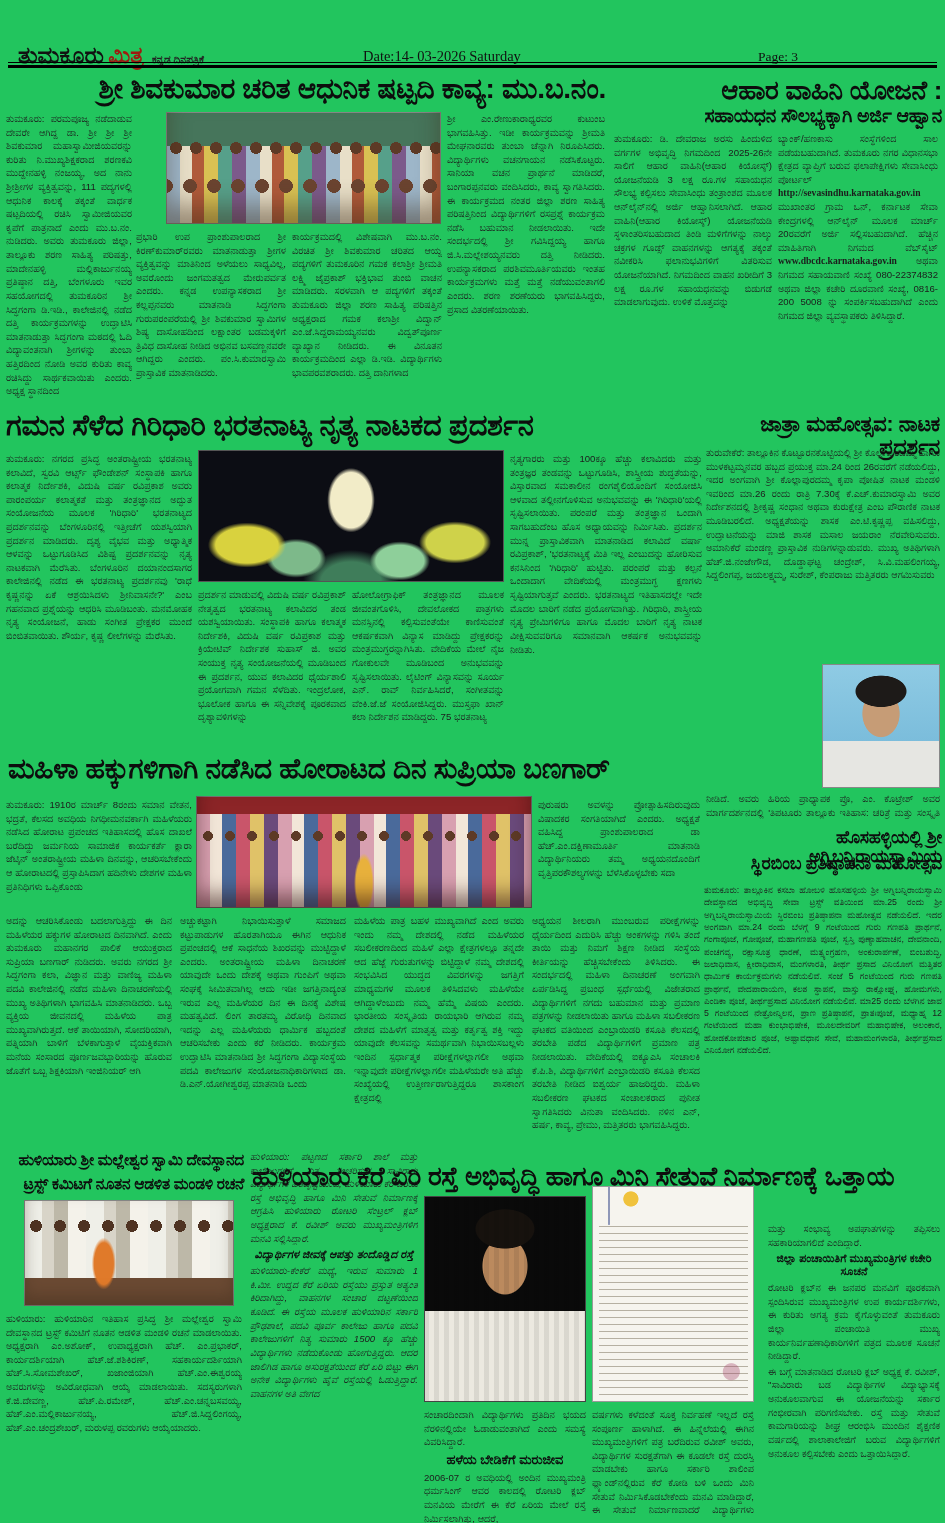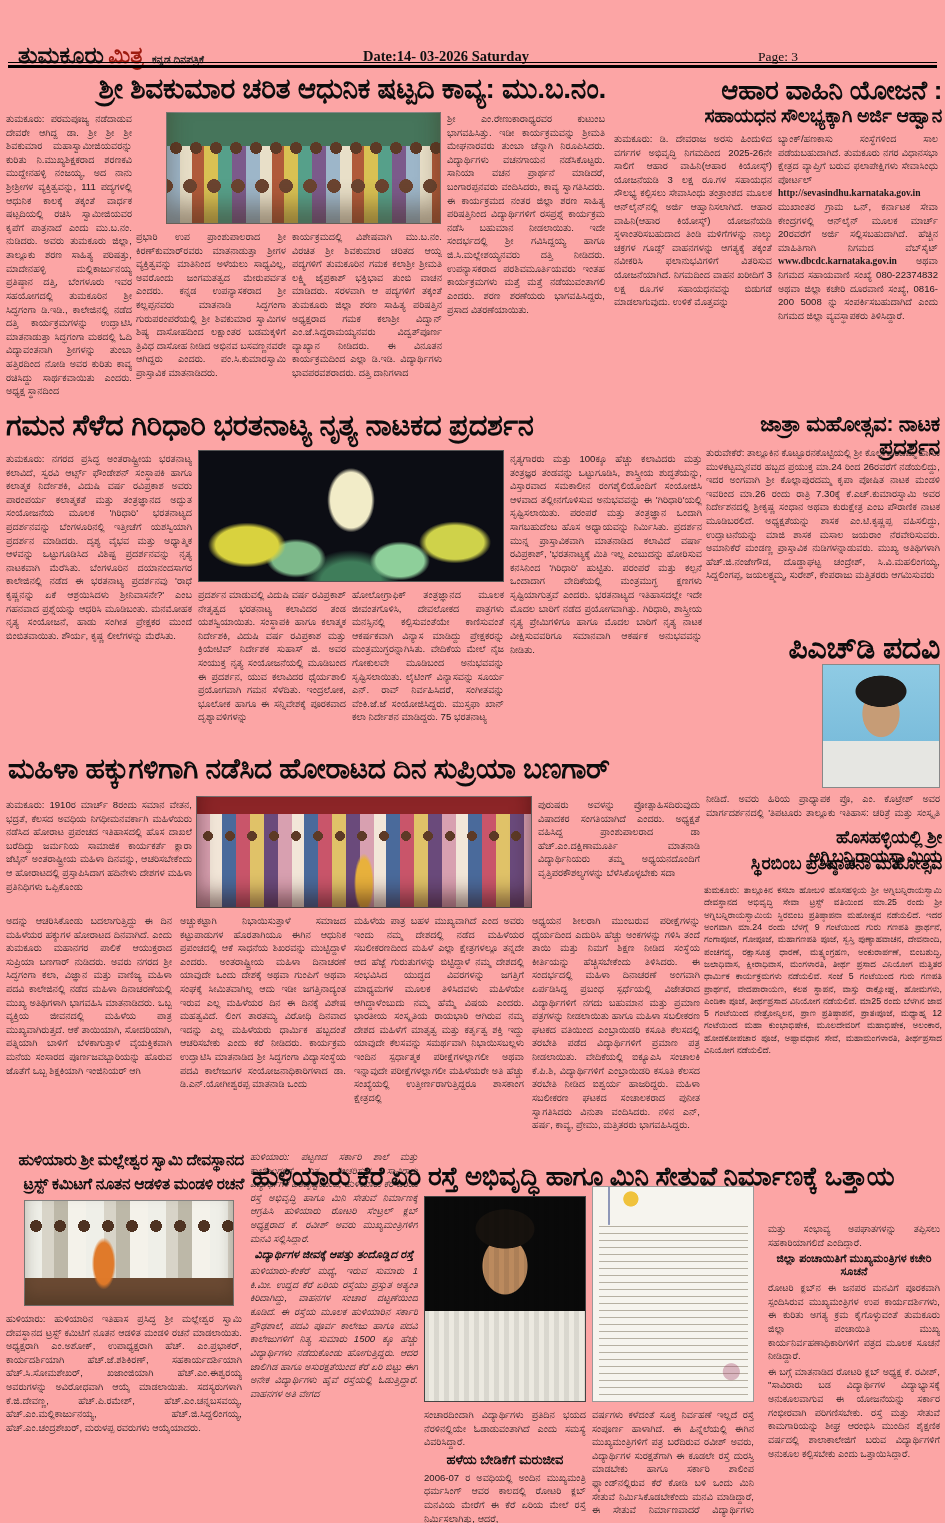--- a/index.html
+++ b/index.html
@@ -1,30 +1,30 @@
 <!DOCTYPE html>
 <html><head>
 <meta charset="utf-8">
 <style>
   html,body{margin:0;padding:0;background:#ffffff;}
-  #page{position:relative;width:945px;height:1523px;background:#fca5a5;overflow:hidden;
+  #page{position:relative;width:945px;height:1523px;background:#22c55e;overflow:hidden;
         font-family:"Liberation Sans",sans-serif;color:#161616;}
   .abs{position:absolute;}
   .body-txt{font-size:9.6px;line-height:1.42;text-align:justify;color:#1c1c1c;
             overflow:hidden;word-break:break-word;}
   .body-sm{font-size:8.8px;line-height:1.4;}
   .hl{font-weight:bold;color:#0d0d0d;line-height:1.08;letter-spacing:-0.3px;}
   .center{text-align:right;}
   .subhead{font-weight:bold;text-align:center;font-size:11px;margin:3px 0;color:#0d0d0d;}
   .eng-bold{font-family:"Liberation Serif",serif;font-weight:bold;}
   .masthead-black{font-size:23px;font-weight:bold;color:#111;}
   .masthead-red{font-size:23px;font-weight:bold;color:var(--masthead-red,#9e1b10);}
   .masthead-tag{font-size:10.5px;font-weight:bold;color:#222;margin-left:4px;}
   .head-rule{border-top:1px solid #000;border-bottom:3px solid #000;height:2px;}
-  .dateline{font-family:"Liberation Serif",serif;font-weight:bold;font-size:14.5px;color:#111;}
+  .dateline{font-family:"Liberation Serif",serif;font-weight:normal;font-size:14.5px;color:#111;}
   .pageno{font-family:"Liberation Serif",serif;font-size:13.5px;color:#111;margin-left:32px;}
   .photo{overflow:hidden;}
   
   .photo-classroom{
     background:
       radial-gradient(circle 6px at 10px 36px,#5d3a26 97%,transparent) repeat-x 0 0/20px 100%,
       radial-gradient(circle 7px at 14px 74px,#6b4430 97%,transparent) repeat-x 10px 0/24px 100%,
       linear-gradient(180deg,#46755b 0 30%,rgba(0,0,0,0) 30%),
       repeating-linear-gradient(90deg,#9db6c9 0 14px,#e8dfc8 14px 26px,#b05a3a 26px 38px,#d9c153 38px 52px,#56a08a 52px 66px,#7c5a8b 66px 80px),
       #c9b896;
@@ -112,21 +112,20 @@
   <div class="abs hl" style="left:6px;top:410px;width:700px;font-size:29px;">ಗಮನ ಸೆಳೆದ ಗಿರಿಧಾರಿ ಭರತನಾಟ್ಯ ನೃತ್ಯ ನಾಟಕದ ಪ್ರದರ್ಶನ</div>
   <div class="abs body-txt" style="left:6px;top:452px;width:186px;height:292px;">ತುಮಕೂರು: ನಗರದ ಪ್ರಸಿದ್ಧ ಅಂತರಾಷ್ಟ್ರೀಯ ಭರತನಾಟ್ಯ ಕಲಾವಿದೆ, ಸ್ವರವಿ ಆರ್ಟ್ಸ್ ಫೌಂಡೇಶನ್ ಸಂಸ್ಥಾಪಕಿ ಹಾಗೂ ಕಲಾತ್ಮಕ ನಿರ್ದೇಶಕಿ, ವಿದುಷಿ ವರ್ಷ ರವಿಪ್ರಕಾಶ ಅವರು ಪಾರಂಪರ್ಯ ಕಲಾತ್ಮಕತೆ ಮತ್ತು ತಂತ್ರಜ್ಞಾನದ ಅದ್ಭುತ ಸಂಯೋಜನೆಯ ಮೂಲಕ 'ಗಿರಿಧಾರಿ' ಭರತನಾಟ್ಯದ ಪ್ರದರ್ಶನವನ್ನು ಬೆಂಗಳೂರಿನಲ್ಲಿ ಇತ್ತೀಚೆಗೆ ಯಶಸ್ವಿಯಾಗಿ ಪ್ರದರ್ಶನ ಮಾಡಿದರು. ದೃಶ್ಯ ವೈಭವ ಮತ್ತು ಅಧ್ಯಾತ್ಮಿಕ ಆಳವನ್ನು ಒಟ್ಟುಗೂಡಿಸಿದ ವಿಶಿಷ್ಟ ಪ್ರದರ್ಶನವನ್ನು ನೃತ್ಯ ನಾಟಕವಾಗಿ ಮೆರೆಸಿತು. ಬೆಂಗಳೂರಿನ ದಯಾನಂದಸಾಗರ ಕಾಲೇಜಿನಲ್ಲಿ ನಡೆದ ಈ ಭರತನಾಟ್ಯ ಪ್ರದರ್ಶನವು 'ರಾಧೆ ಕೃಷ್ಣನನ್ನು ಏಕೆ ಆಶ್ರಯಿಸಿದಳು ಶ್ರೀನಿವಾಸನೇ?' ಎಂಬ ಗಹನವಾದ ಪ್ರಶ್ನೆಯನ್ನು ಆಧರಿಸಿ ಮೂಡಿಬಂತು. ಮನಮೋಹಕ ನೃತ್ಯ ಸಂಯೋಜನೆ, ಹಾಡು ಸಂಗೀತ ಪ್ರೇಕ್ಷಕರ ಮುಂದೆ ಬಿಂಬಿತವಾಯಿತು. ಶೌರ್ಯ, ಕೃಷ್ಣ ಲೀಲೆಗಳನ್ನು ಮೆರೆಸಿತು.</div>
   <div class="abs photo photo-dance" style="left:198px;top:450px;width:306px;height:132px;"></div>
   <div class="abs body-txt" style="left:198px;top:588px;width:148px;height:156px;">ಪ್ರದರ್ಶನ ಮಾಡುವಲ್ಲಿ ವಿದುಷಿ ವರ್ಷ ರವಿಪ್ರಕಾಶ್ ನೇತೃತ್ವದ ಭರತನಾಟ್ಯ ಕಲಾವಿದರ ತಂಡ ಯಶಸ್ವಿಯಾಯಿತು. ಸಂಸ್ಥಾಪಕಿ ಹಾಗೂ ಕಲಾತ್ಮಕ ನಿರ್ದೇಶಕಿ, ವಿದುಷಿ ವರ್ಷ ರವಿಪ್ರಕಾಶ ಮತ್ತು ಕ್ರಿಯೇಟಿವ್ ನಿರ್ದೇಶಕ ಸುಹಾಸ್ ಜಿ. ಅವರ ಸಂಯುಕ್ತ ನೃತ್ಯ ಸಂಯೋಜನೆಯಲ್ಲಿ ಮೂಡಿಬಂದ ಈ ಪ್ರದರ್ಶನ, ಯುವ ಕಲಾವಿದರ ಧೈರ್ಯಶಾಲಿ ಪ್ರಯೋಗವಾಗಿ ಗಮನ ಸೆಳೆದಿತು. ಇಂದ್ರಲೋಕ, ಭೂಲೋಕ ಹಾಗೂ ಈ ಸನ್ನಿವೇಶಕ್ಕೆ ಪೂರಕವಾದ ದೃಶ್ಯಾವಳಿಗಳನ್ನು</div>
   <div class="abs body-txt" style="left:352px;top:588px;width:152px;height:156px;">ಹೋಲೋಗ್ರಾಫಿಕ್ ತಂತ್ರಜ್ಞಾನದ ಮೂಲಕ ಜೀವಂತಗೊಳಿಸಿ, ದೇವಲೋಕದ ಪಾತ್ರಗಳು ಮನಸ್ಸಿನಲ್ಲಿ ಕಲ್ಪಿಸುವಂತೆಯೇ ಕಾಣಿಸುವಂತೆ ಆಕರ್ಷಕವಾಗಿ ವಿನ್ಯಾಸ ಮಾಡಿದ್ದು ಪ್ರೇಕ್ಷಕರನ್ನು ಮಂತ್ರಮುಗ್ಧರನ್ನಾಗಿಸಿತು. ವೇದಿಕೆಯ ಮೇಲೆ ನೈಜ ಗೋಕುಲವೇ ಮೂಡಿಬಂದ ಅನುಭವವನ್ನು ಸೃಷ್ಟಿಸಲಾಯಿತು. ಲೈಟಿಂಗ್ ವಿನ್ಯಾಸವನ್ನು ಸೂರ್ಯ ಎನ್. ರಾವ್ ನಿರ್ವಹಿಸಿದರೆ, ಸಂಗೀತವನ್ನು ವೆಂಕಿ.ಜೆ.ಜೆ ಸಂಯೋಜಿಸಿದ್ದರು. ಮುಸ್ತಫಾ ಖಾನ್ ಕಲಾ ನಿರ್ದೇಶನ ಮಾಡಿದ್ದರು. 75 ಭರತನಾಟ್ಯ</div>
   <div class="abs body-txt" style="left:510px;top:452px;width:192px;height:292px;">ನೃತ್ಯಗಾರರು ಮತ್ತು 100ಕ್ಕೂ ಹೆಚ್ಚು ಕಲಾವಿದರು ಮತ್ತು ತಂತ್ರಜ್ಞರ ತಂಡವನ್ನು ಒಟ್ಟುಗೂಡಿಸಿ, ಶಾಸ್ತ್ರೀಯ ಶುದ್ಧತೆಯನ್ನು, ವಿಸ್ತಾರವಾದ ಸಮಕಾಲೀನ ರಂಗಶೈಲಿಯೊಂದಿಗೆ ಸಂಯೋಜಿಸಿ ಆಳವಾದ ತಲ್ಲೀನಗೊಳಿಸುವ ಅನುಭವವನ್ನು ಈ 'ಗಿರಿಧಾರಿ'ಯಲ್ಲಿ ಸೃಷ್ಟಿಸಲಾಯಿತು. ಪರಂಪರೆ ಮತ್ತು ತಂತ್ರಜ್ಞಾನ ಒಂದಾಗಿ ಸಾಗಬಹುದೆಂಬ ಹೊಸ ಅಧ್ಯಾಯವನ್ನು ನಿರ್ಮಿಸಿತು. ಪ್ರದರ್ಶನ ಮುನ್ನ ಪ್ರಾಸ್ತಾವಿಕವಾಗಿ ಮಾತನಾಡಿದ ಕಲಾವಿದೆ ವರ್ಷಾ ರವಿಪ್ರಕಾಶ್, 'ಭರತನಾಟ್ಯಕ್ಕೆ ಮಿತಿ ಇಲ್ಲ ಎಂಬುದನ್ನು ಹೋರಿಸುವ ಕನಸಿನಿಂದ 'ಗಿರಿಧಾರಿ' ಹುಟ್ಟಿತು. ಪರಂಪರೆ ಮತ್ತು ಕಲ್ಪನೆ ಒಂದಾದಾಗ ವೇದಿಕೆಯಲ್ಲಿ ಮಂತ್ರಮುಗ್ಧ ಕ್ಷಣಗಳು ಸೃಷ್ಟಿಯಾಗುತ್ತವೆ ಎಂದರು. ಭರತನಾಟ್ಯದ ಇತಿಹಾಸದಲ್ಲೇ ಇದೇ ಮೊದಲ ಬಾರಿಗೆ ನಡೆದ ಪ್ರಯೋಗವಾಗಿತ್ತು. ಗಿರಿಧಾರಿ, ಶಾಸ್ತ್ರೀಯ ನೃತ್ಯ ಪ್ರೇಮಿಗಳಿಗೂ ಹಾಗೂ ಮೊದಲ ಬಾರಿಗೆ ನೃತ್ಯ ನಾಟಕ ವೀಕ್ಷಿಸುವವರಿಗೂ ಸಮಾನವಾಗಿ ಆಕರ್ಷಕ ಅನುಭವವನ್ನು ನೀಡಿತು.</div>
 
   <div class="abs hl center" style="left:706px;top:413px;width:234px;font-size:21px;">ಜಾತ್ರಾ ಮಹೋತ್ಸವ: ನಾಟಕ ಪ್ರದರ್ಶನ</div>
   <div class="abs body-txt" style="left:706px;top:446px;width:234px;height:182px;">ತುರುವೇಕೆರೆ: ತಾಲ್ಲೂಕಿನ ಕೊಟ್ಟೂರನಕೊಟ್ಟಿಯಲ್ಲಿ ಶ್ರೀ ಕೊಲ್ಲಾಪುರದಮ್ಮ ಹಾಗೂ ಮುಳಕಟ್ಟಮ್ಮನವರ ಹಬ್ಬದ ಪ್ರಯುಕ್ತ ಮಾ.24 ರಿಂದ 26ರವರೆಗೆ ನಡೆಯಲಿದ್ದು, ಇದರ ಅಂಗವಾಗಿ ಶ್ರೀ ಕೊಲ್ಲಾಪುರದಮ್ಮ ಕೃಪಾ ಪೋಷಿತ ನಾಟಕ ಮಂಡಳಿ ಇವರಿಂದ ಮಾ.26 ರಂದು ರಾತ್ರಿ 7.30ಕ್ಕೆ ಕೆ.ಎಚ್.ಕುಮಾರಸ್ವಾಮಿ ಅವರ ನಿರ್ದೇಶನದಲ್ಲಿ ಶ್ರೀಕೃಷ್ಣ ಸಂಧಾನ ಅಥವಾ ಕುರುಕ್ಷೇತ್ರ ಎಂಬ ಪೌರಾಣಿಕ ನಾಟಕ ಮೂಡಿಬರಲಿದೆ. ಅಧ್ಯಕ್ಷತೆಯನ್ನು ಶಾಸಕ ಎಂ.ಟಿ.ಕೃಷ್ಣಪ್ಪ ವಹಿಸಲಿದ್ದು, ಉದ್ಘಾಟನೆಯನ್ನು ಮಾಜಿ ಶಾಸಕ ಮಸಾಲ ಜಯರಾಂ ನೆರವೇರಿಸುವರು. ಅಮಾನಿಕೆರೆ ಮಂಡಣ್ಣ ಪ್ರಾಸ್ತಾವಿಕ ನುಡಿಗಳನ್ನಾಡುವರು. ಮುಖ್ಯ ಅತಿಥಿಗಳಾಗಿ ಹೆಚ್.ಜಿ.ನಂಜೇಗೌಡ, ದೊಡ್ಡಾಘಟ್ಟ ಚಂದ್ರೇಶ್, ಸಿ.ವಿ.ಮಹಲಿಂಗಯ್ಯ, ಸಿದ್ದಲಿಂಗಪ್ಪ, ಜಯಲಕ್ಷ್ಮಮ್ಮ, ಸುರೇಶ್, ಕೆಂಪರಾಜು ಮತ್ತಿತರರು ಆಗಮಿಸುವರು</div>
 
-  <div class="abs hl center" style="left:706px;top:632px;width:234px;font-size:30px;">ಪಿಎಚ್‌ಡಿ ಪದವಿ</div>
   <div class="abs photo photo-phd" style="left:822px;top:664px;width:118px;height:124px;"></div>
   <div class="abs body-txt" style="left:706px;top:792px;width:234px;height:30px;">ನೀಡಿದೆ. ಅವರು ಹಿರಿಯ ಪ್ರಾಧ್ಯಾಪಕ ಪ್ರೊ, ಎಂ. ಕೊಟ್ರೇಶ್ ಅವರ ಮಾರ್ಗದರ್ಶನದಲ್ಲಿ 'ತಿಪಟೂರು ತಾಲ್ಲೂಕು ಇತಿಹಾಸ: ಚರಿತ್ರೆ ಮತ್ತು ಸಂಸ್ಕೃತಿ (ಆರಂಭದಿಂದ ಕ್ರಿ.ಶ. 1947ರವರೆಗೆ)' ಎಂಬ ಮಹಾಪ್ರಬಂಧ ಸಿದ್ಧಪಡಿಸಿ ಮಂಡಿಸಿದ್ದರು.</div>
 
   <div class="abs hl center" style="left:704px;top:828px;width:238px;font-size:17.5px;">ಹೊಸಹಳ್ಳಿಯಲ್ಲಿ ಶ್ರೀ ಅಗ್ನಿಬನ್ನಿರಾಯಸ್ವಾಮಿಯ</div>
   <div class="abs hl center" style="left:704px;top:854px;width:238px;font-size:17.5px;">ಸ್ಥಿರಬಿಂಬ ಪ್ರತಿಷ್ಠಾಪನಾ ಮಹೋತ್ಸವ</div>
   <div class="abs body-txt body-sm" style="left:704px;top:884px;width:238px;height:252px;">ತುಮಕೂರು: ತಾಲ್ಲೂಕಿನ ಕಸಬಾ ಹೋಬಳಿ ಹೊಸಹಳ್ಳಿಯ ಶ್ರೀ ಅಗ್ನಿಬನ್ನಿರಾಯಸ್ವಾಮಿ ದೇವಸ್ಥಾನದ ಅಭಿವೃದ್ಧಿ ಸೇವಾ ಟ್ರಸ್ಟ್ ವತಿಯಿಂದ ಮಾ.25 ರಂದು ಶ್ರೀ ಅಗ್ನಿಬನ್ನಿರಾಯಸ್ವಾಮಿಯ ಸ್ಥಿರಬಿಂಬ ಪ್ರತಿಷ್ಠಾಪನಾ ಮಹೋತ್ಸವ ನಡೆಯಲಿದೆ. ಇದರ ಅಂಗವಾಗಿ ಮಾ.24 ರಂದು ಬೆಳಗ್ಗೆ 9 ಗಂಟೆಯಿಂದ ಗುರು ಗಣಪತಿ ಪ್ರಾರ್ಥನೆ, ಗಂಗಾಪೂಜೆ, ಗೋಪೂಜೆ, ಮಹಾಗಣಪತಿ ಪೂಜೆ, ಸ್ವಸ್ತಿ ಪುಣ್ಯಾಹವಾಚನ, ದೇವನಾಂದಿ, ಪಂಚಗವ್ಯ, ರಕ್ಷಾಸೂತ್ರ ಧಾರಣೆ, ಮತ್ಸ್ಯಂಗ್ರಹಣ, ಅಂಕುರಾರ್ಪಣೆ, ಬಿಂಬಶುದ್ಧಿ, ಜಲಾಧಿವಾಸ, ಕ್ಷೀರಾಧಿವಾಸ, ಮಂಗಳಾರತಿ, ತೀರ್ಥ ಪ್ರಸಾದ ವಿನಿಯೋಗ ಮತ್ತಿತರ ಧಾರ್ಮಿಕ ಕಾರ್ಯಕ್ರಮಗಳು ನಡೆಯಲಿವೆ. ಸಂಜೆ 5 ಗಂಟೆಯಿಂದ ಗುರು ಗಣಪತಿ ಪ್ರಾರ್ಥನೆ, ವೇದಪಾರಾಯಣ, ಕಲಶ ಸ್ಥಾಪನೆ, ವಾಸ್ತು ರಾಕ್ಷೋಘ್ನ, ಹೋಮಗಳು, ಪಿಂಡಿಕಾ ಪೂಜೆ, ತೀರ್ಥಪ್ರಸಾದ ವಿನಿಯೋಗ ನಡೆಯಲಿವೆ. ಮಾ25 ರಂದು ಬೆಳಗಿನ ಜಾವ 5 ಗಂಟೆಯಿಂದ ನೇತ್ರೋನ್ಮಿಲನ, ಪ್ರಾಣ ಪ್ರತಿಷ್ಠಾಪನೆ, ಪ್ರಾತಃಪೂಜೆ, ಮಧ್ಯಾಹ್ನ 12 ಗಂಟೆಯಿಂದ ಮಹಾ ಕುಂಭಾಭಿಷೇಕ, ಮೂಲದೇವರಿಗೆ ಮಹಾಭಿಷೇಕ, ಅಲಂಕಾರ, ಹೋಡಕೋಪಚಾರ ಪೂಜೆ, ಅಷ್ಟಾವಧಾನ ಸೇವೆ, ಮಹಾಮಂಗಳಾರತಿ, ತೀರ್ಥಪ್ರಸಾದ ವಿನಿಯೋಗ ನಡೆಯಲಿದೆ.</div>
 
   <div class="abs hl" style="left:8px;top:754px;width:692px;font-size:28px;">ಮಹಿಳಾ ಹಕ್ಕುಗಳಿಗಾಗಿ ನಡೆಸಿದ ಹೋರಾಟದ ದಿನ ಸುಪ್ರಿಯಾ ಬಣಗಾರ್</div>
   <div class="abs body-txt" style="left:6px;top:798px;width:186px;height:112px;">ತುಮಕೂರು: 1910ರ ಮಾರ್ಚ್ 8ರಂದು ಸಮಾನ ವೇತನ, ಭದ್ರತೆ, ಕೆಲಸದ ಅವಧಿಯ ನಿಗಧೀಮನವರ್ಕಾಗಿ ಮಹಿಳೆಯರು ನಡೆಸಿದ ಹೋರಾಟ ಪ್ರಪಂಚದ ಇತಿಹಾಸದಲ್ಲಿ ಹೊಸ ದಾಖಲೆ ಬರೆದಿದ್ದು ಜರ್ಮನಿಯ ಸಾಮಾಜಿಕ ಕಾರ್ಯಕರ್ತೆ ಕ್ಲಾರಾ ಜೆಟ್ಕಿನ್ ಅಂತರಾಷ್ಟ್ರೀಯ ಮಹಿಳಾ ದಿನವನ್ನು, ಆಚರಿಸಬೇಕೆಂದು ಆ ಹೋರಾಟದಲ್ಲಿ ಪ್ರಸ್ತಾಪಿಸಿದಾಗ ಹದಿನೇಳು ದೇಶಗಳ ಮಹಿಳಾ ಪ್ರತಿನಿಧಿಗಳು ಒಪ್ಪಿಕೊಂಡು</div>
   <div class="abs photo photo-womens" style="left:196px;top:796px;width:336px;height:112px;"></div>

